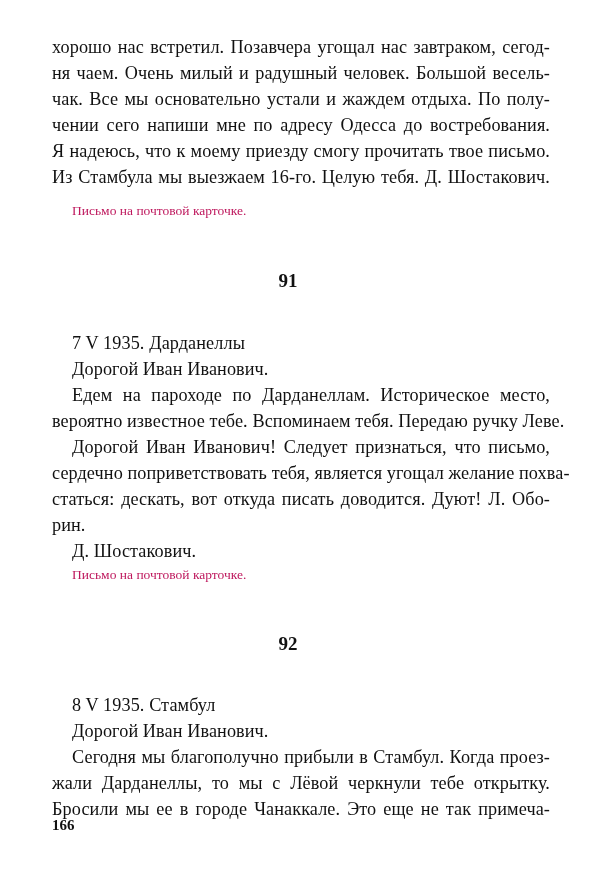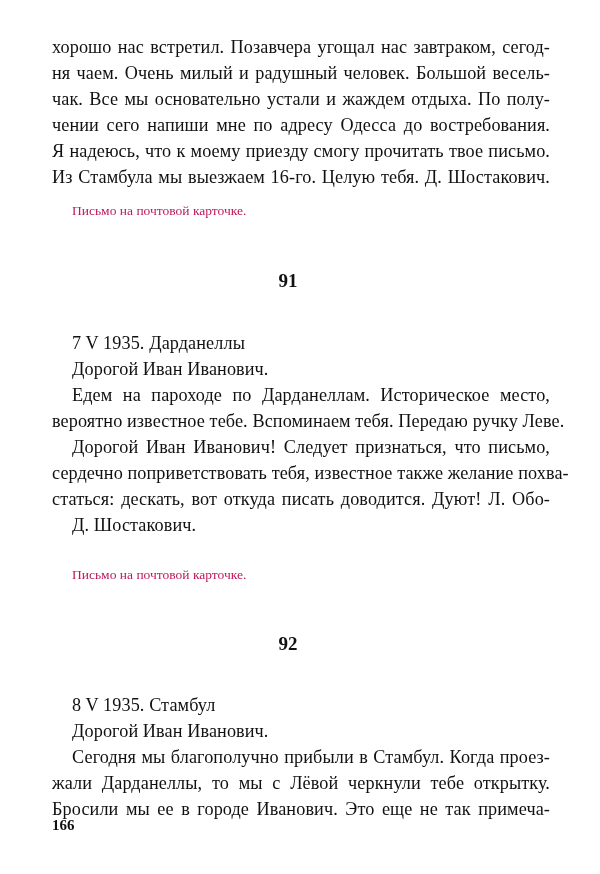--- a/index.html
+++ b/index.html
@@ -30,30 +30,31 @@
 <div class="note" style="top:202px;">Письмо на почтовой карточке.</div>
 
 <div class="num" style="top:270px;">91</div>
 
 <div class="block" style="top:314px;">
   <span class="line last indent">7 V 1935. Дарданеллы</span>
   <span class="line last indent">Дорогой Иван Иванович.</span>
   <span class="line indent">Едем на пароходе по Дарданеллам. Историческое место,</span>
   <span class="line">вероятно известное тебе. Вспоминаем тебя. Передаю ручку Леве.</span>
   <span class="line indent">Дорогой Иван Иванович! Следует признаться, что письмо,</span>
-  <span class="line">сердечно поприветствовать тебя, известное также желание похва-</span>
+  <span class="line">сердечно поприветствовать тебя, является угощал желание похва-</span>
   <span class="line">статься: дескать, вот откуда писать доводится. Дуют! Л. Обо-</span>
+  <span class="line last">рин.</span>
   <span class="line last indent">Д. Шостакович.</span>
 </div>
 
 <div class="note" style="top:566px;">Письмо на почтовой карточке.</div>
 
 <div class="num" style="top:633px;">92</div>
 
 <div class="block" style="top:676px;">
   <span class="line last indent">8 V 1935. Стамбул</span>
   <span class="line last indent">Дорогой Иван Иванович.</span>
   <span class="line indent">Сегодня мы благополучно прибыли в Стамбул. Когда проез-</span>
   <span class="line">жали Дарданеллы, то мы с Лёвой черкнули тебе открытку.</span>
-  <span class="line">Бросили мы ее в городе Иванович. Это еще не так примеча-</span>
+  <span class="line">Бросили мы ее в городе Чанаккале. Это еще не так примеча-</span>
 </div>
 
 <div class="pageno">166</div>
 
 </body></html>

